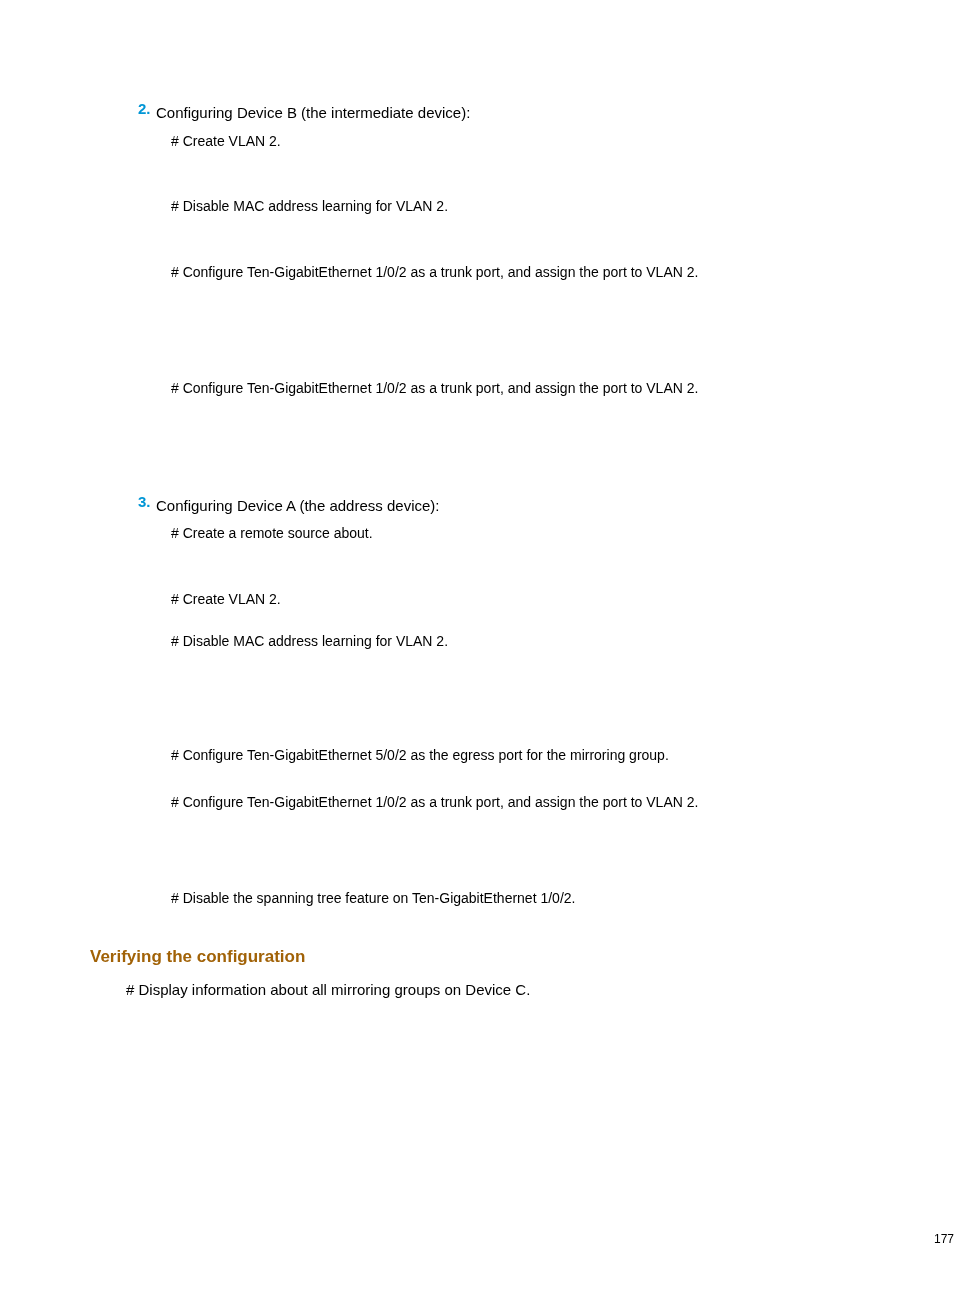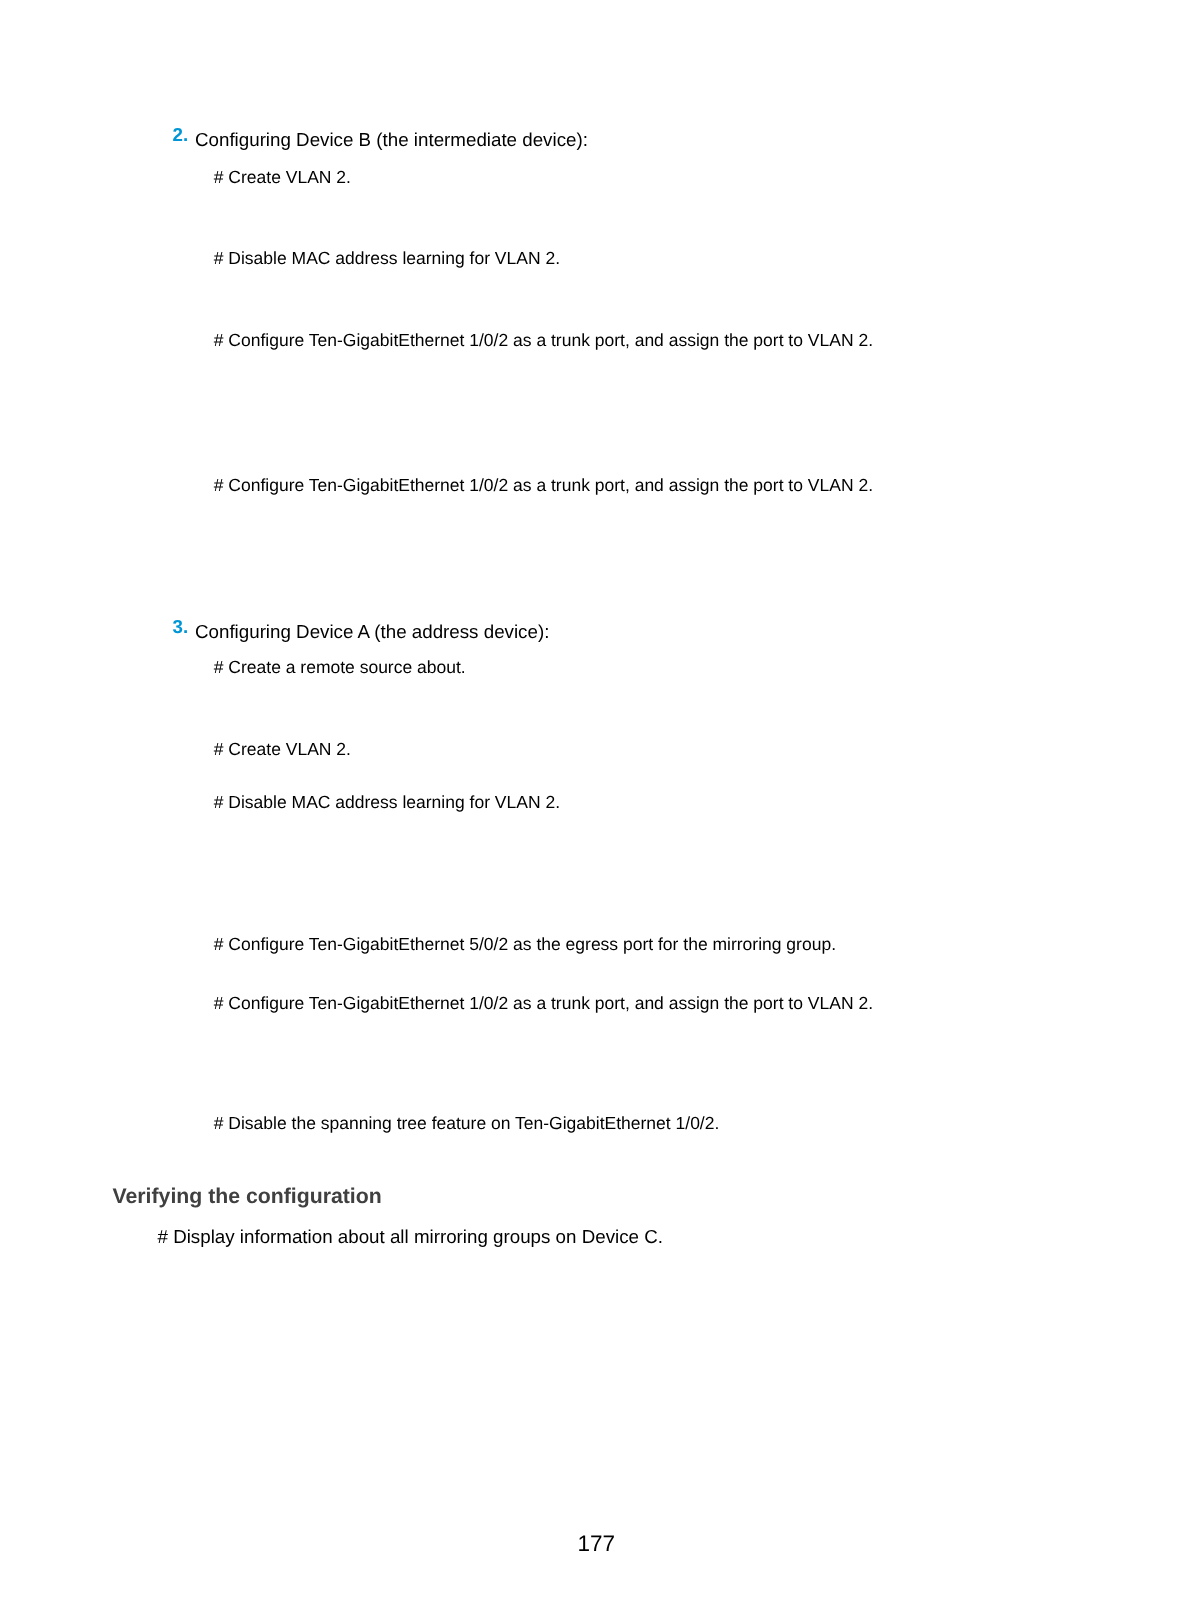--- a/index.html
+++ b/index.html
@@ -41,36 +41,36 @@
     font-size: 14px;
     line-height: 1.7;
     margin-left: 81px;
   }
   .gap-small { height: 42px; }
   .gap-med   { height: 72px; }
   .gap-large { height: 92px; }
   .gap-xl    { height: 18px; }
   .gap-24    { height: 24px; }
   .heading {
-    color: #404040;
+    color: #a16207;
     font-weight: bold;
     font-size: 17px;
     margin: 36px 0 10px 0;
   }
   .indent-text {
     font-size: 15px;
     line-height: 1.7;
     margin-left: 36px;
   }
   .page-number {
     position: absolute;
     bottom: 50px;
     width: 100%;
-    text-align: center;
-    font-size: 18px;
+    text-align: right;
+    font-size: 12px;
     left: 0;
   }
 </style>
 </head>
 <body>
 
 <div class="page">
 
   <div class="ol-item">
     <div class="ol-num">2.</div>

